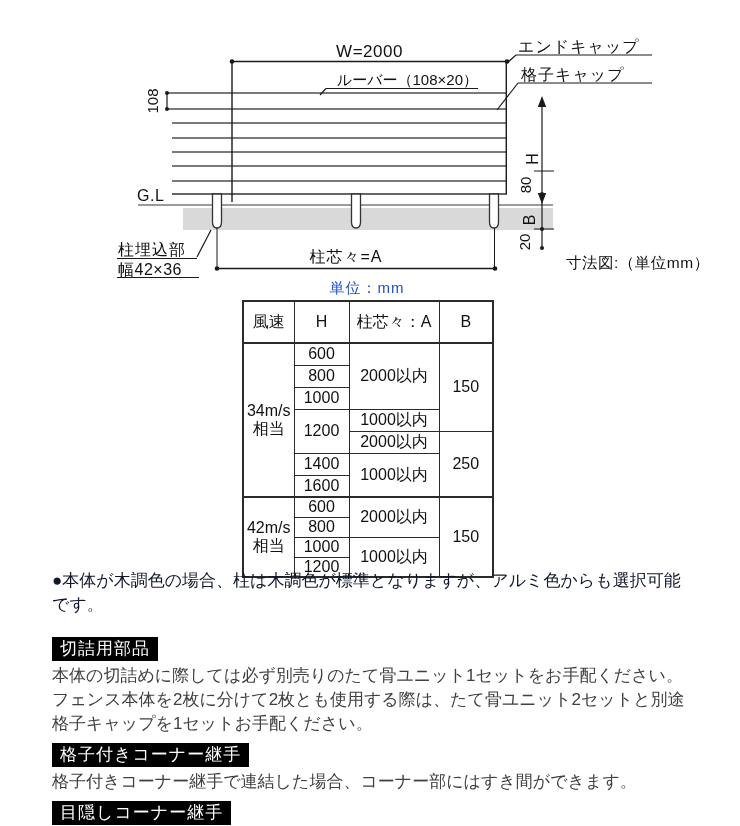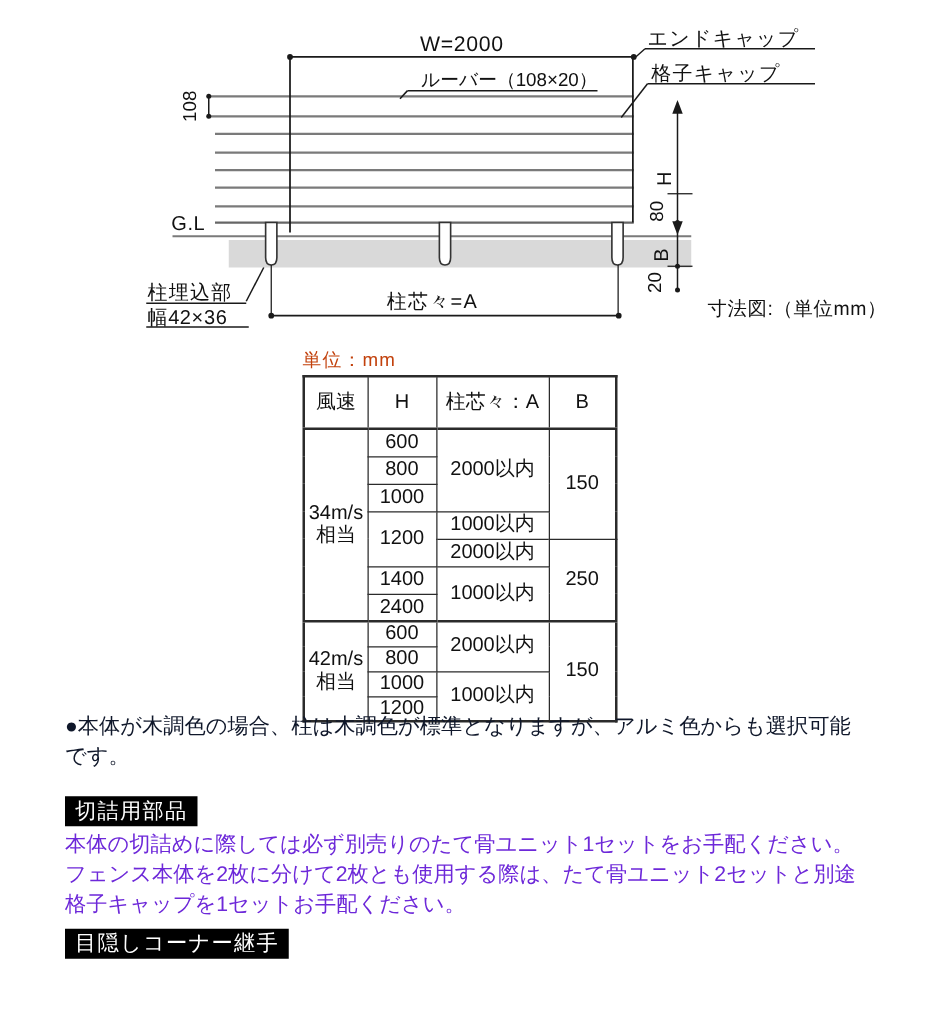--- a/index.html
+++ b/index.html
@@ -5,42 +5,42 @@
   html,body{margin:0;padding:0;}
   body{
     width:740px;height:826px;background:#ffffff;overflow:hidden;
     font-family:"Liberation Sans","DejaVu Sans",sans-serif;
     color:#1a1a1a;
     -webkit-font-smoothing:antialiased;
   }
   .page{position:relative;width:740px;height:826px;background:#fff;}
 
   
-  .diagram{position:absolute;left:0;top:0;width:624px;height:276px;}
+  .diagram{position:absolute;left:0;top:16px;width:624px;height:276px;}
   .diagram svg{position:absolute;left:0;top:0;}
   .dlabel{position:absolute;white-space:nowrap;font-size:16px;letter-spacing:1px;color:#111;}
   .lbl-w{left:232px;top:26px;width:275px;text-align:center;font-size:17px;letter-spacing:0.5px;}
   .lbl-louver{left:326px;top:55px;width:152px;text-align:right;font-size:15px;letter-spacing:0;}
   .lbl-endcap{left:518px;top:21px;}
   .lbl-latticecap{left:521px;top:49px;}
   .lbl-gl{left:137px;top:171px;letter-spacing:0.5px;}
   .lbl-embed1{left:118px;top:224px;}
   .lbl-embed2{left:118px;top:244px;letter-spacing:0.5px;}
   .lbl-span-a{left:256px;top:231px;width:180px;text-align:center;}
   .lbl-caption{left:566px;top:237px;font-size:15.5px;letter-spacing:0.5px;}
   .rot{transform:rotate(-90deg);transform-origin:center center;text-align:center;font-size:15px;letter-spacing:0;}
   .lbl-108{left:137px;top:77px;width:30px;height:16px;}
   .lbl-h{left:523px;top:135px;width:18px;height:16px;font-size:16px;}
   .lbl-80{left:511px;top:161px;width:28px;height:16px;}
   .lbl-b{left:520px;top:196px;width:18px;height:16px;font-size:16px;}
   .lbl-20{left:510px;top:218px;width:28px;height:16px;}
 
   
   .table-wrap{position:absolute;left:242px;top:279px;width:250px;}
-  .unit-note{text-align:left;font-size:15px;letter-spacing:1px;margin:0 0 2px 0;color:#c2410c;}
+  .unit-note{text-align:center;font-size:15px;letter-spacing:1px;margin:0 0 2px 0;color:#1d4ed8;}
   table.spec{border-collapse:collapse;table-layout:fixed;width:250px;border:2px solid #2b2b2b;}
   table.spec th,table.spec td{
     border:1px solid #2b2b2b;text-align:center;vertical-align:middle;
     font-size:16px;font-weight:normal;padding:0;color:#111;line-height:1.15;
     word-break:break-all;
   }
   table.spec thead tr{height:42px;}
   table.spec thead th{border-bottom-width:2px;}
   table.spec tbody tr{height:22px;}
   table.spec tbody tr:nth-child(n+8){height:20px;}
@@ -49,21 +49,21 @@
   
   .notes{position:absolute;left:52px;top:569px;width:646px;}
   .note-bullet{font-size:17px;line-height:24px;margin:0 0 14px 0;color:#0f172a;}
   .note-sec{margin:0 0 1px 0;}
   .note-title{
     display:inline-block;background:#000;color:#fff;
     font-size:17px;line-height:21px;padding:1px 8px 2px 8px;margin:6px 0 3px 0;
     letter-spacing:1px;
     text-align:center;
   }
-  .note-body{font-size:17px;line-height:24px;margin:0;color:#6d28d9;}
+  .note-body{font-size:17px;line-height:24px;margin:0;color:#404040;}
 </style>
 </head>
 <body>
 
 <div class="page">
 
   <div class="diagram">
     <svg width="740" height="276" viewBox="0 0 740 276">
 
       <rect x="183" y="192" width="370" height="22" fill="#d9d9d9"></rect>
@@ -176,21 +176,21 @@
         </tr>
         <tr>
           <td>2000以内</td>
           <td rowspan="3">250</td>
         </tr>
         <tr>
           <td>1400</td>
           <td rowspan="2">1000以内</td>
         </tr>
         <tr>
-          <td>2400</td>
+          <td>1600</td>
         </tr>
         <tr class="sec2">
           <td rowspan="4">42m/s相当</td>
           <td>600</td>
           <td rowspan="2">2000以内</td>
           <td rowspan="4">150</td>
         </tr>
         <tr>
           <td>800</td>
         </tr>
@@ -206,20 +206,24 @@
   </div>
 
   <div class="notes">
     <p class="note-bullet">●本体が木調色の場合、柱は木調色が標準となりますが、アルミ色からも選択可能です。</p>
 
     <div class="note-sec">
       <span class="note-title">切詰用部品</span>
       <p class="note-body">本体の切詰めに際しては必ず別売りのたて骨ユニット1セットをお手配ください。フェンス本体を2枚に分けて2枚とも使用する際は、たて骨ユニット2セットと別途格子キャップを1セットお手配ください。</p>
     </div>
 
+    <div class="note-sec">
+      <span class="note-title">格子付きコーナー継手</span>
+      <p class="note-body">格子付きコーナー継手で連結した場合、コーナー部にはすき間ができます。</p>
+    </div>
 
     <div class="note-sec">
       <span class="note-title">目隠しコーナー継手</span>
       
     </div>
   </div>
 
 </div>
 
 </body></html>

